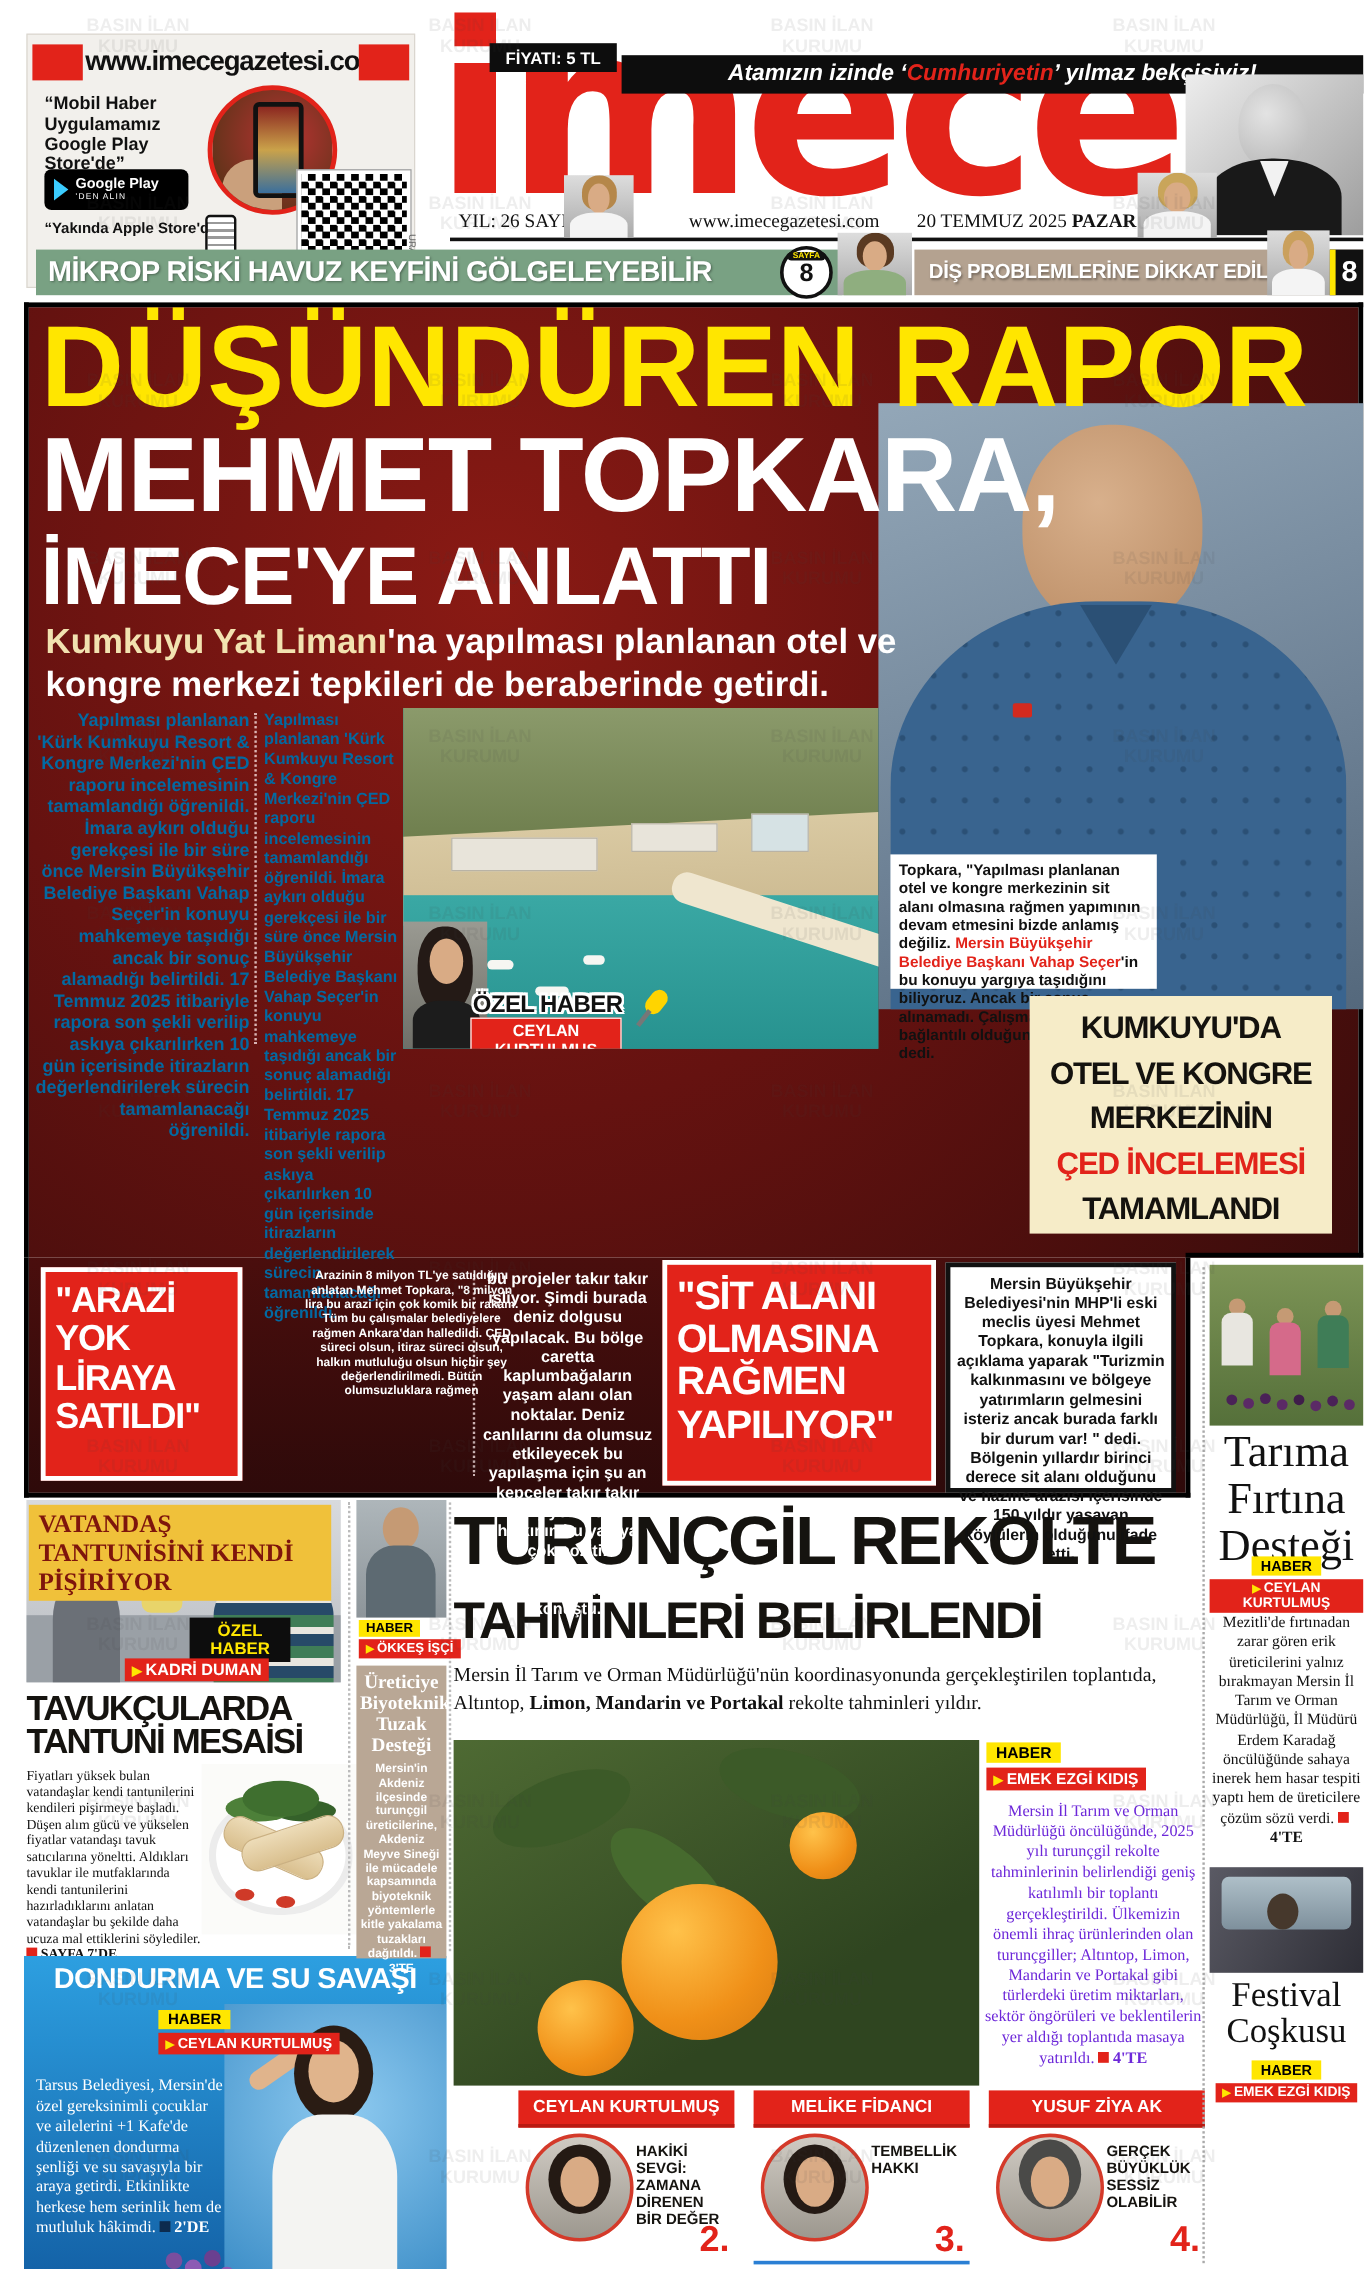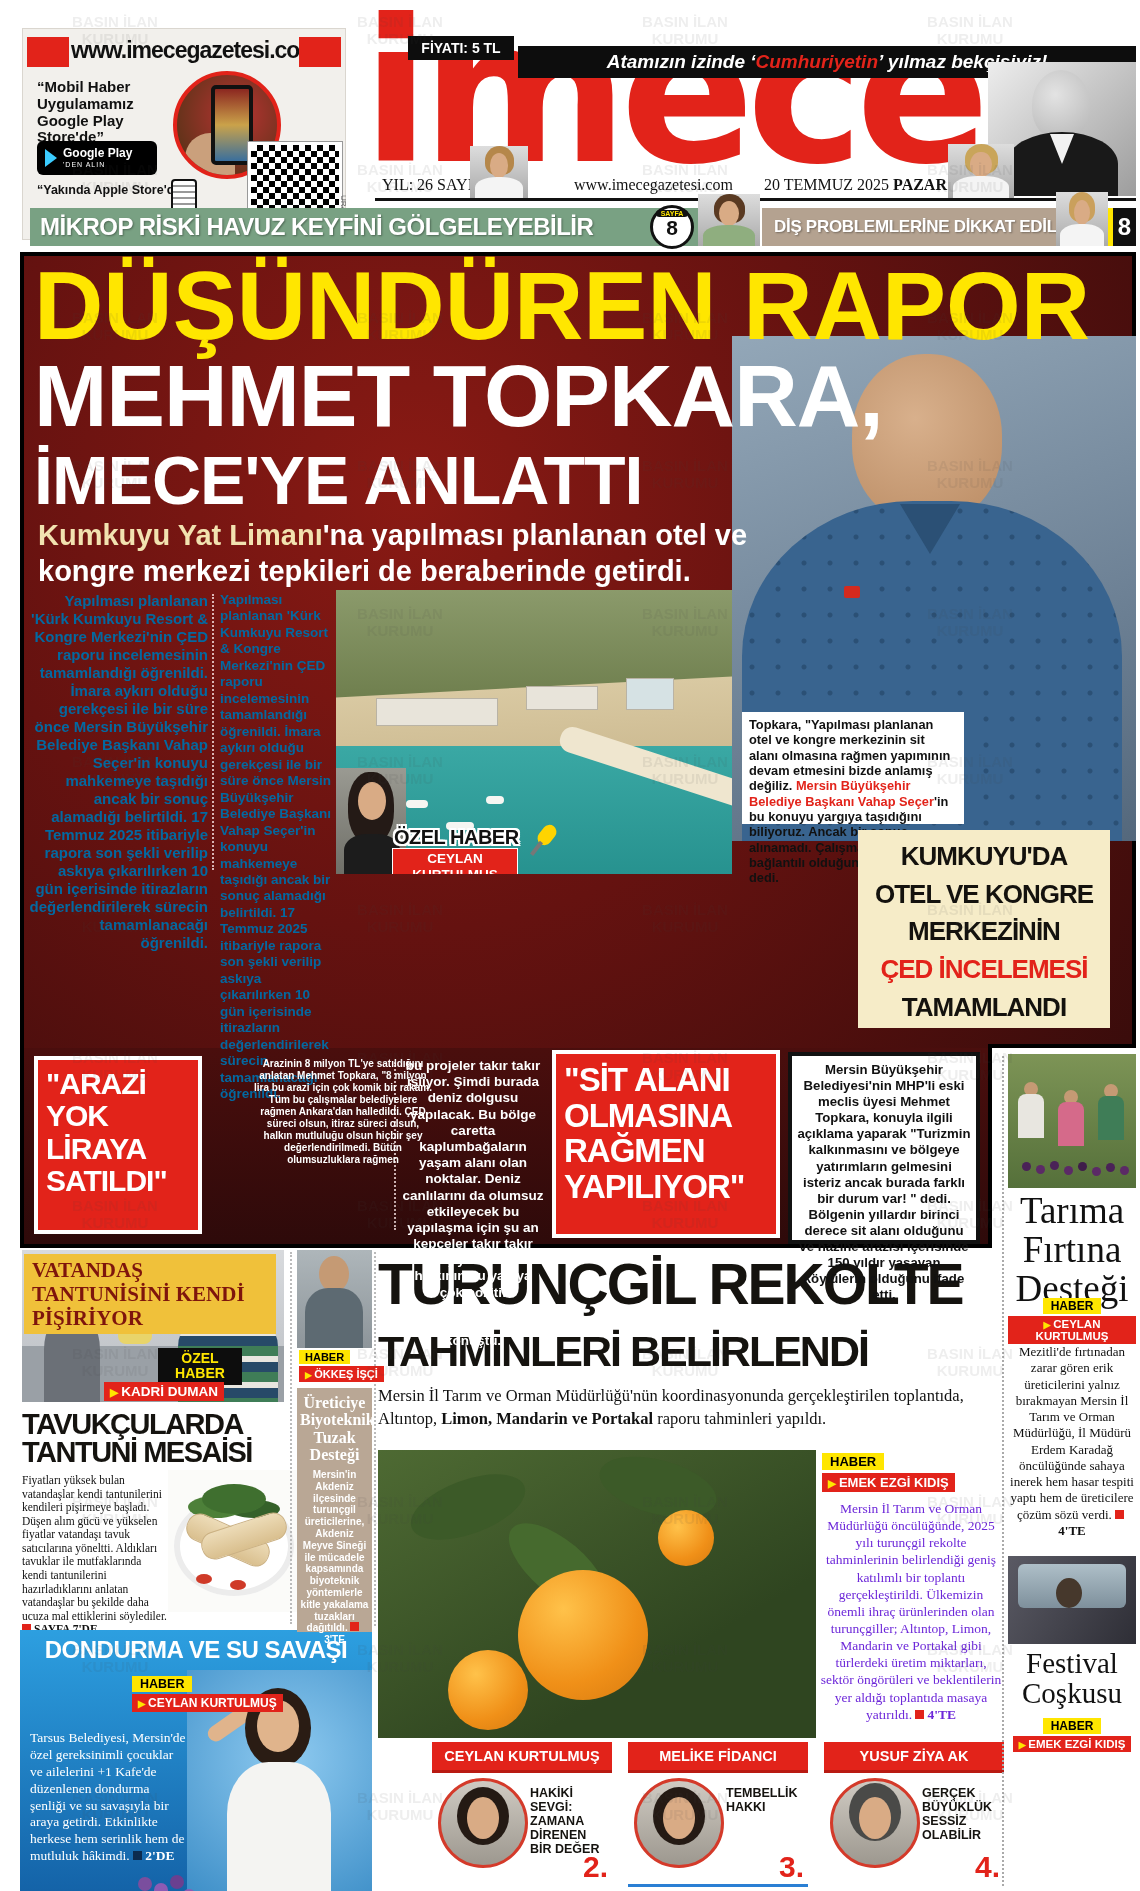--- a/index.html
+++ b/index.html
@@ -427,21 +427,21 @@
     <div class="tan-h">Üreticiye Biyoteknik Tuzak Desteği</div>
     <div class="tan-body">
       <span>Mersin'in Akdeniz ilçesinde turunçgil üreticilerine, Akdeniz Meyve Sineği ile mücadele kapsamında biyoteknik yöntemlerle kitle yakalama tuzakları dağıtıldı. </span><span class="sq"></span><span>3'TE</span>
     </div>
   </div>
   <div class="abs vsep" style="left:374px;top:1252px;height:374px;"></div>
 
   <div class="abs tur-h1 nw">TURUNÇGİL REKOLTE</div>
   <div class="abs tur-h2 nw">TAHMİNLERİ BELİRLENDİ</div>
   <div class="abs tur-lede">
-    <span>Mersin İl Tarım ve Orman Müdürlüğü'nün koordinasyonunda gerçekleştirilen toplantıda, Altıntop, </span><span class="b">Limon, Mandarin ve Portakal</span><span> raporu tahminleri yapıldı.</span>
+    <span>Mersin İl Tarım ve Orman Müdürlüğü'nün koordinasyonunda gerçekleştirilen toplantıda, Altıntop, </span><span class="b">Limon, Mandarin ve Portakal</span><span> rekolte tahminleri yıldır.</span>
   </div>
   <div class="abs oranges">
     <div class="or-leaf" style="left:30px;top:30px;transform:rotate(-20deg);"></div>
     <div class="or-leaf" style="left:220px;top:10px;transform:rotate(15deg);"></div>
     <div class="or-leaf" style="left:120px;top:90px;transform:rotate(40deg);background:#466a2e;"></div>
     <div class="or-fruit" style="left:140px;top:120px;width:130px;height:130px;"></div>
     <div class="or-fruit" style="left:70px;top:200px;width:80px;height:80px;"></div>
     <div class="or-fruit" style="left:280px;top:60px;width:56px;height:56px;"></div>
   </div>
   <div class="abs tur-badges">

